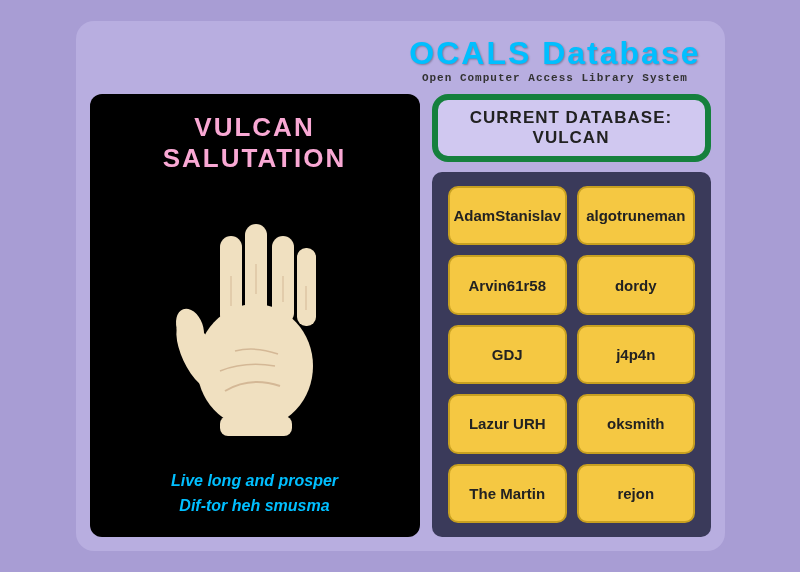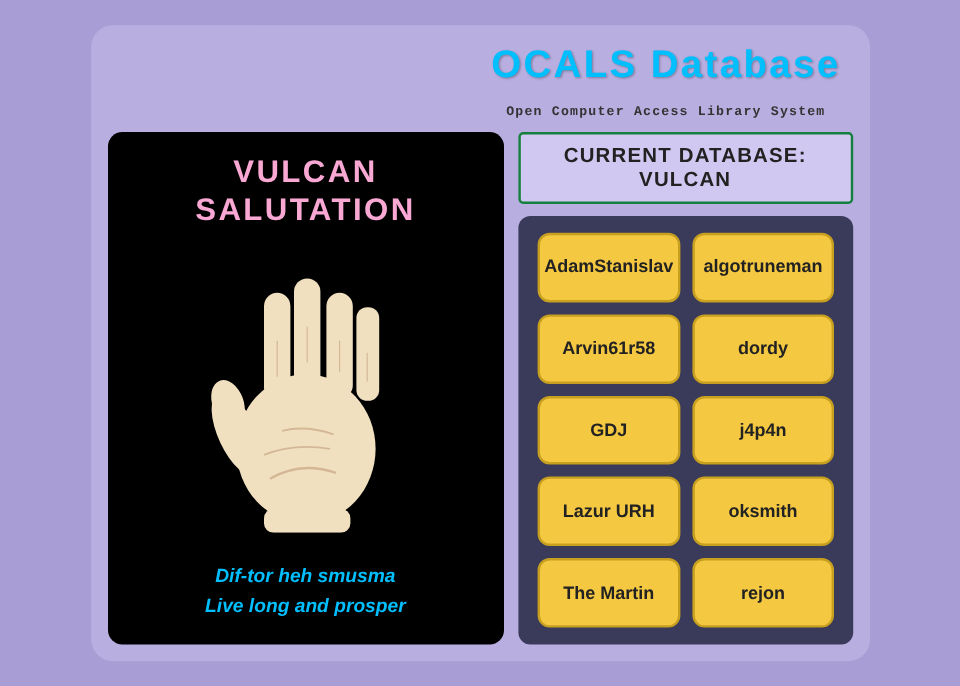--- a/index.html
+++ b/index.html
@@ -46,21 +46,20 @@
       font-family: 'Arial Black', sans-serif;
       text-shadow: 1px 1px 2px rgba(0,0,0,0.3);
     }
 
     .app-subtitle {
       font-size: 11px;
       color: #333;
       font-weight: bold;
       letter-spacing: 1px;
       font-family: 'Courier New', monospace;
-      margin-top: 16px;
     }
 
     .main-row {
       display: flex;
       gap: 12px;
       flex: 1;
     }
 
     
     .left-panel {
@@ -106,29 +105,29 @@
     
     .right-panel {
       flex: 1;
       display: flex;
       flex-direction: column;
       gap: 10px;
     }
 
     .db-header {
       background: #d0c8f0;
-      border-radius: 4px;
+      border-radius: 16px;
       padding: 8px 12px;
       text-align: center;
       font-size: 17px;
       font-weight: 900;
       color: #222;
       letter-spacing: 1px;
       font-family: 'Arial Black', sans-serif;
-      border: 2px solid #15803d;
+      border: 6px solid #15803d;
     }
 
     .db-list-container {
       background: #3a3a5a;
       border-radius: 10px;
       padding: 14px 16px;
       flex: 1;
       display: grid;
       grid-template-columns: 1fr 1fr;
       grid-template-rows: repeat(5, 1fr);
@@ -192,22 +191,22 @@
           <line x1="71" y1="70" x2="71" y2="100" stroke="#d4b896" stroke-width="1"></line>
           <line x1="96" y1="58" x2="96" y2="88" stroke="#d4b896" stroke-width="1"></line>
           <line x1="123" y1="70" x2="123" y2="96" stroke="#d4b896" stroke-width="1"></line>
           <line x1="146" y1="80" x2="146" y2="104" stroke="#d4b896" stroke-width="1"></line>
 
           <rect x="60" y="210" width="72" height="20" rx="8" fill="#f0e0c0"></rect>
         </svg>
       </div>
 
       <div class="vulcan-quote">
+        <div>Live long and prosper</div>
         <div>Dif-tor heh smusma</div>
-        <div>Live long and prosper</div>
       </div>
     </div>
 
     <div class="right-panel">
       <div class="db-header">CURRENT DATABASE: VULCAN</div>
 
       <div class="db-list-container">
 
       <div class="db-item">AdamStanislav</div>
           <div class="db-item">algotruneman</div>

